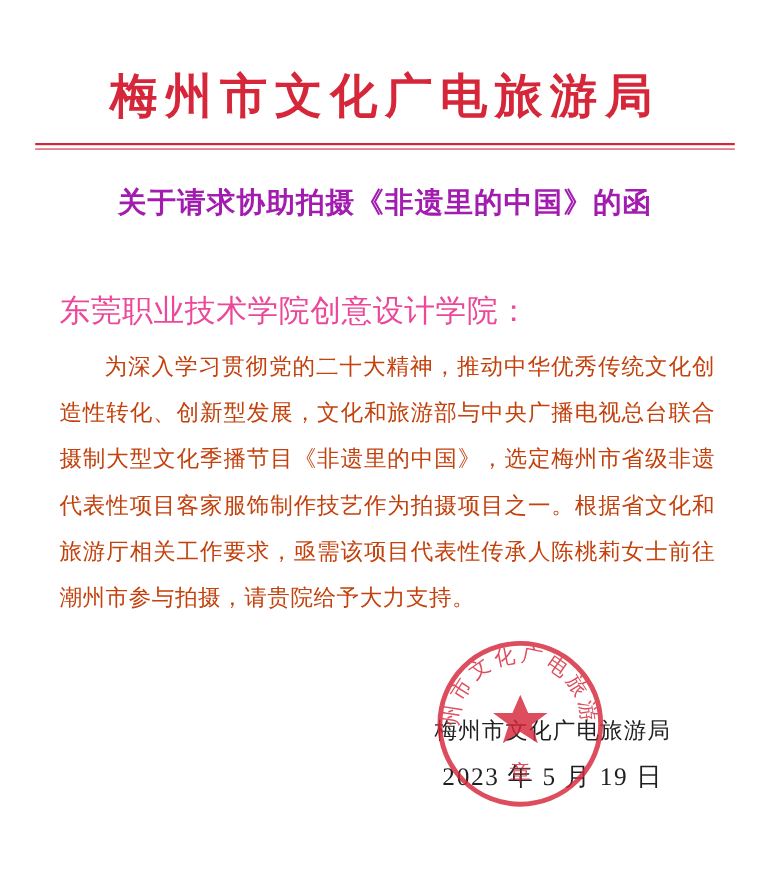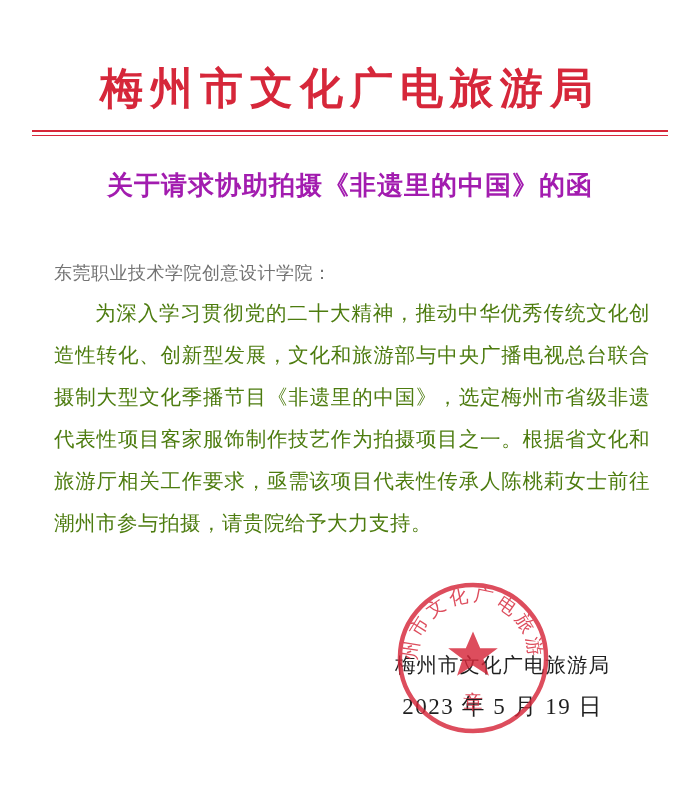--- a/index.html
+++ b/index.html
@@ -59,28 +59,28 @@
     letter-spacing: 1px;
     line-height: 1.5;
     font-family: "DejaVu Serif", "Liberation Serif", serif;
   }
   
   .body-block {
     margin-top: 50px;
     padding: 0 22px 0 26px;
   }
   .recipient {
-    font-size: 18px;
-    color: #737373;
+    font-size: 28px;
+    color: #ec4899;
     line-height: 2.05;
     letter-spacing: 0.5px;
   }
   .para {
     font-size: 20.5px;
-    color: #4d7c0f;
+    color: #c2410c;
     line-height: 2.05;
     letter-spacing: 0.5px;
     text-align: justify;
     text-justify: inter-ideograph;
     text-indent: 2em;
     margin: 0;
   }
   .para-closing {
     margin-top: 26px;
   }

